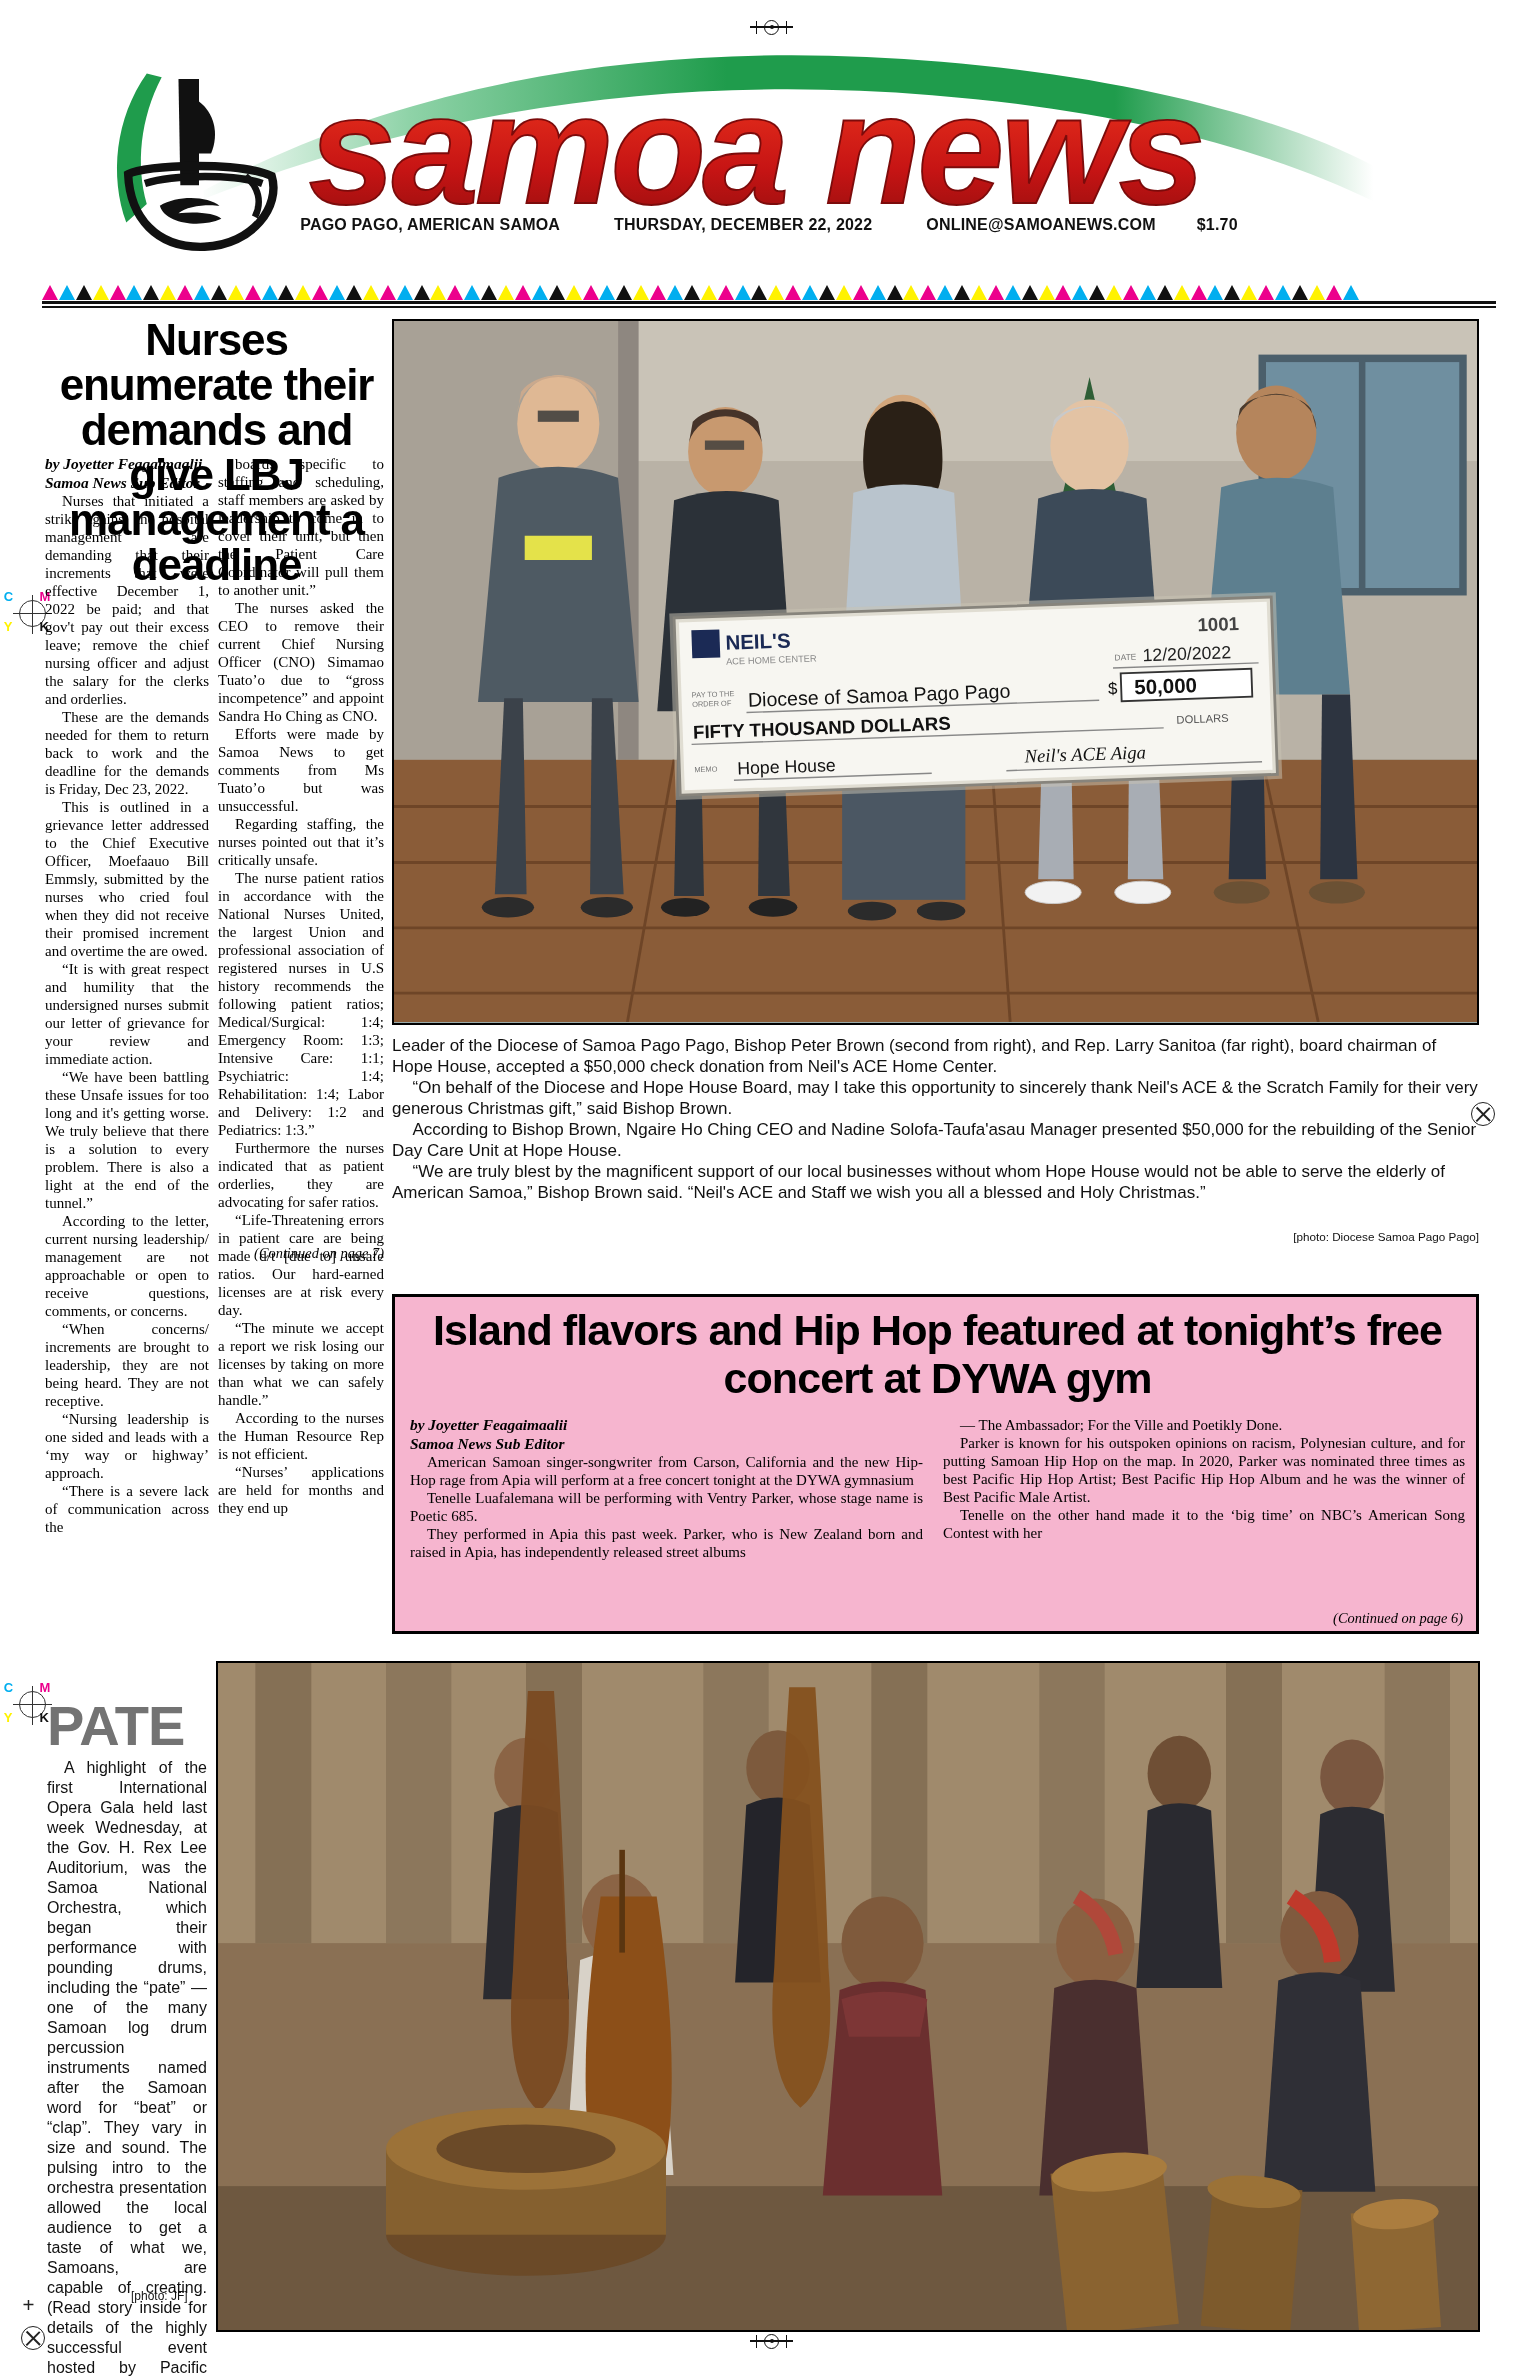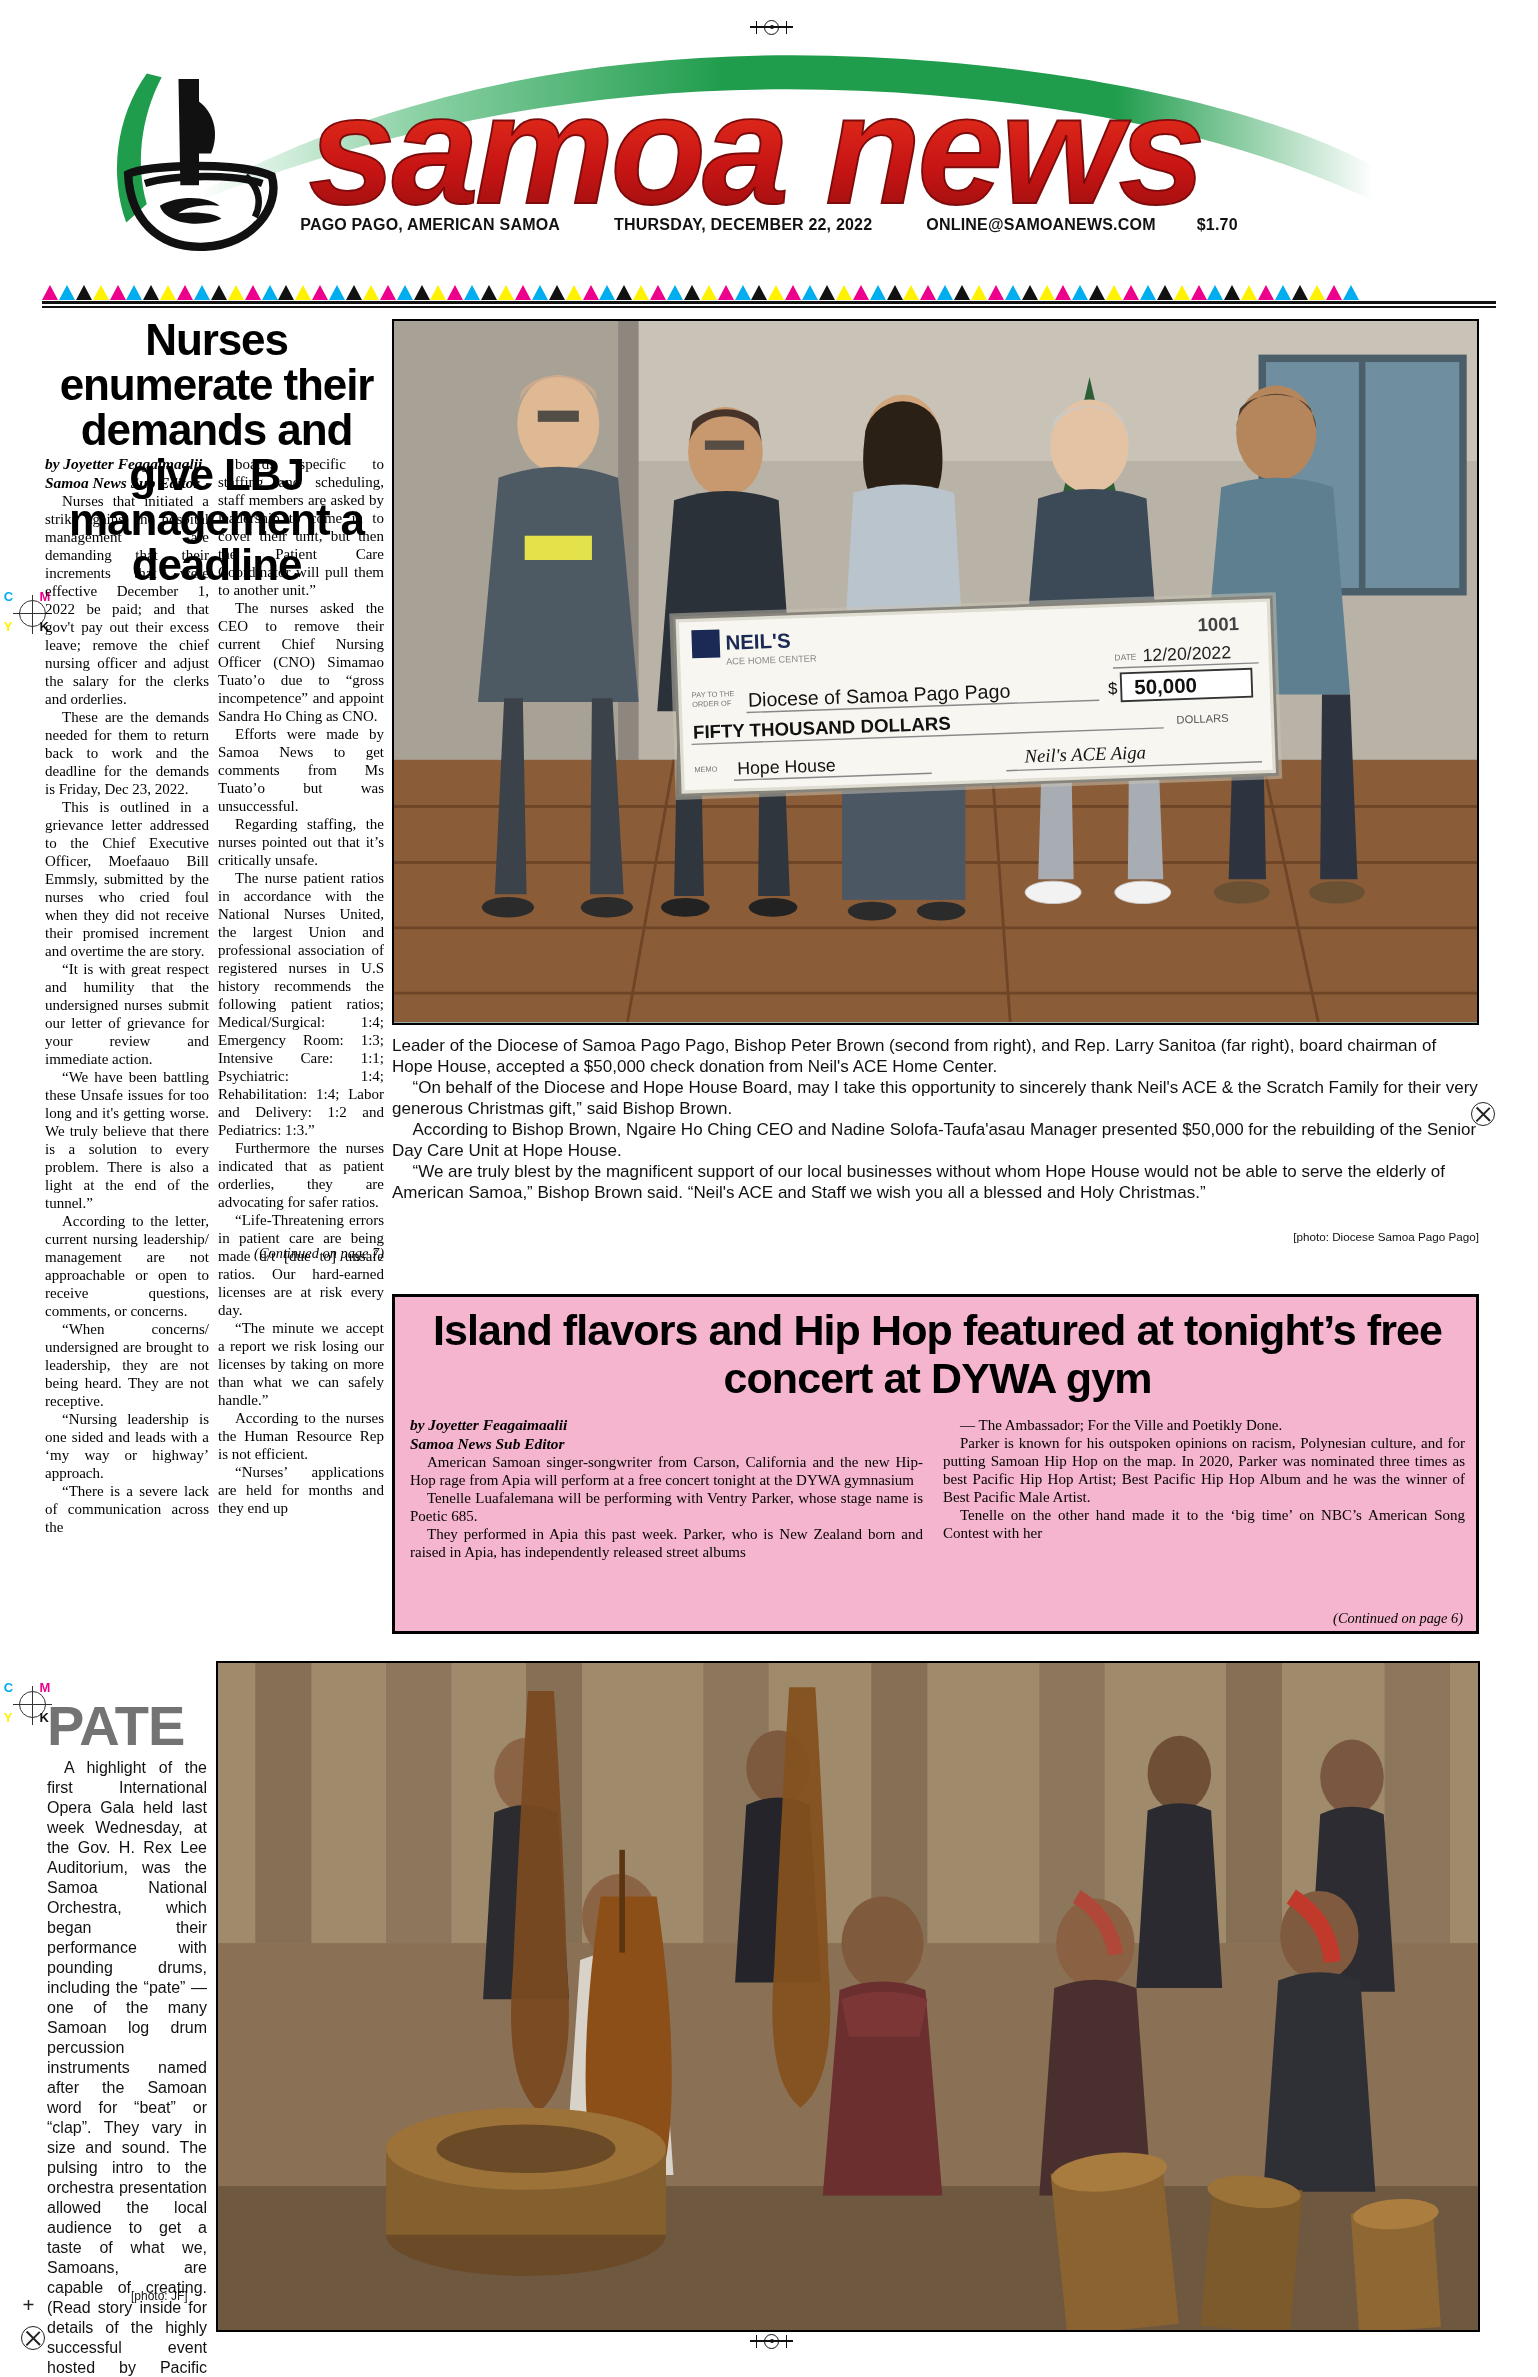--- a/index.html
+++ b/index.html
@@ -305,25 +305,25 @@
       <div class="rule-thin"></div>
   </div>
 
   <div class="hl-main">Nurses enumerate their demands and give LBJ management a deadline</div>
 
   <div class="col c1">
     <div class="byline">by Joyetter Feagaimaalii</div>
     <div class="byline">Samoa News Sub Editor</div>
     <p>Nurses that initiated a strike against the hospital management are demanding that their increments that were effective December 1, 2022 be paid; and that gov't pay out their excess leave; remove the chief nursing officer and adjust the salary for the clerks and orderlies.</p>
     <p>These are the demands needed for them to return back to work and the deadline for the demands is Friday, Dec 23, 2022.</p>
-    <p>This is outlined in a grievance letter addressed to the Chief Executive Officer, Moefaauo Bill Emmsly, submitted by the nurses who cried foul when they did not receive their promised increment and overtime the are story.</p>
+    <p>This is outlined in a grievance letter addressed to the Chief Executive Officer, Moefaauo Bill Emmsly, submitted by the nurses who cried foul when they did not receive their promised increment and overtime the are owed.</p>
     <p>“It is with great respect and humility that the undersigned nurses submit our letter of grievance for your review and immediate action.</p>
     <p>“We have been battling these Unsafe issues for too long and it's getting worse. We truly believe that there is a solution to every problem. There is also a light at the end of the tunnel.”</p>
     <p>According to the letter, current nursing leadership/ management are not approachable or open to receive questions, comments, or concerns.</p>
-    <p>“When concerns/ undersigned are brought to leadership, they are not being heard. They are not receptive.</p>
+    <p>“When concerns/ increments are brought to leadership, they are not being heard. They are not receptive.</p>
     <p>“Nursing leadership is one sided and leads with a ‘my way or highway’ approach.</p>
     <p>“There is a severe lack of communication across the</p>
   </div>
 
   <div class="col c2">
     <p>board, specific to staffing and scheduling, staff members are asked by leadership to come in to cover their unit, but then the Patient Care Coordinator will pull them to another unit.”</p>
     <p>The nurses asked the CEO to remove their current Chief Nursing Officer (CNO) Simamao Tuato’o due to “gross incompetence” and appoint Sandra Ho Ching as CNO.</p>
     <p>Efforts were made by Samoa News to get comments from Ms Tuato’o but was unsuccessful.</p>
     <p>Regarding staffing, the nurses pointed out that it’s critically unsafe.</p>
     <p>The nurse patient ratios in accordance with the National Nurses United, the largest Union and professional association of registered nurses in U.S history recommends the following patient ratios; Medical/Surgical: 1:4; Emergency Room: 1:3; Intensive Care: 1:1; Psychiatric: 1:4; Rehabilitation: 1:4; Labor and Delivery: 1:2 and Pediatrics: 1:3.”</p>

